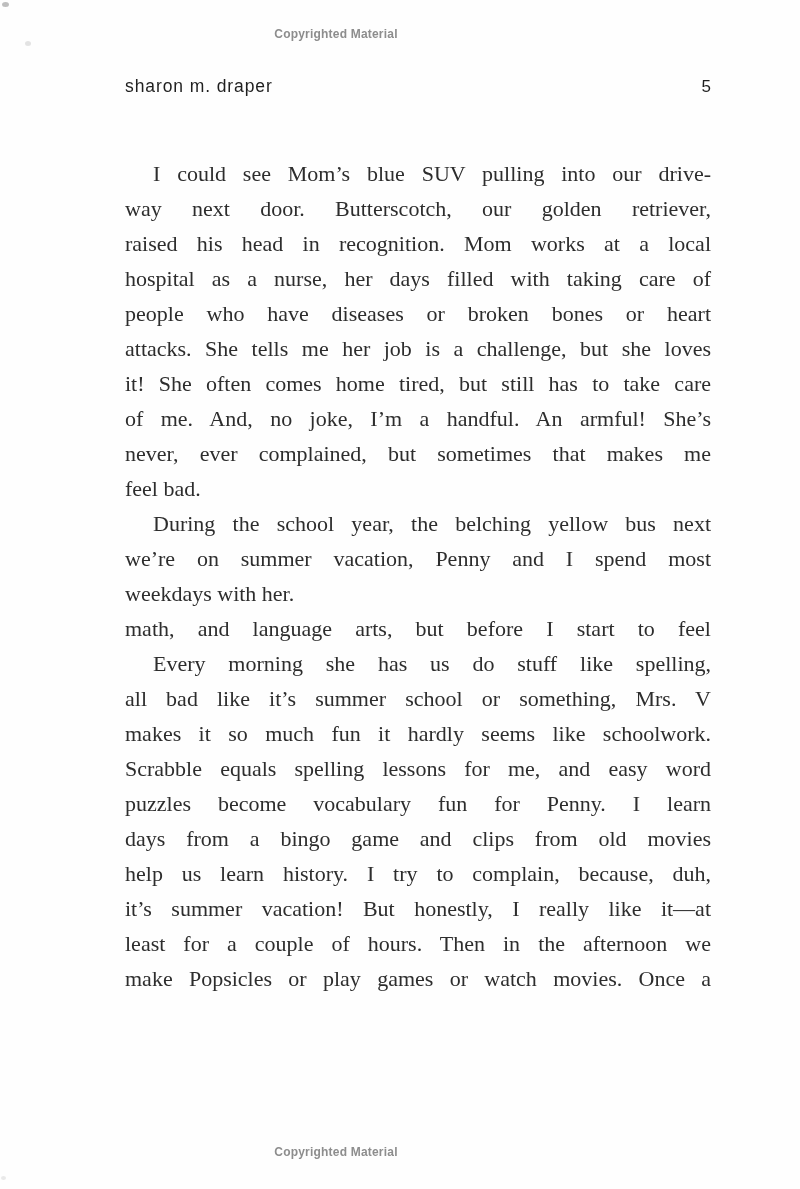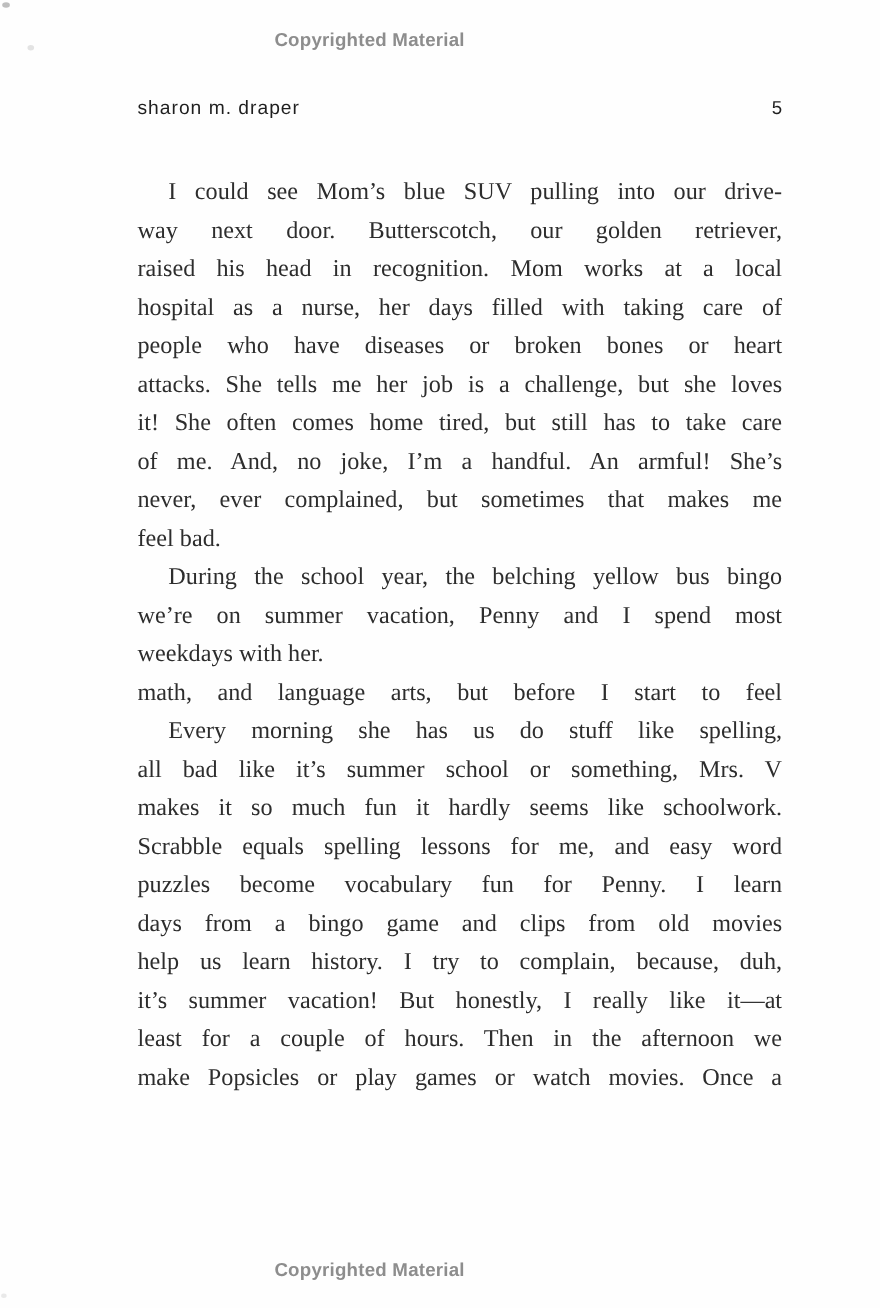--- a/index.html
+++ b/index.html
@@ -11,29 +11,29 @@
     overflow: hidden;
     font-family: "Liberation Serif", "DejaVu Serif", serif;
   }
   .notice {
     position: absolute;
     left: 0;
     width: 672px;
     text-align: center;
     font-family: "Liberation Sans", "DejaVu Sans", sans-serif;
     font-weight: bold;
-    font-size: 17px;
+    font-size: 12px;
     letter-spacing: 0.2px;
     color: #8d8d8d;
   }
   .notice-top { top: 27px; }
   .notice-bottom { top: 1145px; }
   .header-row {
     position: absolute;
-    top: 88px;
+    top: 76px;
     left: 125px;
     width: 586px;
     display: flex;
     justify-content: space-between;
     align-items: flex-end;
   }
   .author {
     font-family: "Liberation Sans", "DejaVu Sans", sans-serif;
     font-size: 17.5px;
     letter-spacing: 0.9px;
@@ -84,21 +84,21 @@
         <div class="line">raised his head in recognition. Mom works at a local</div>
         <div class="line">hospital as a nurse, her days filled with taking care of</div>
         <div class="line">people who have diseases or broken bones or heart</div>
         <div class="line">attacks. She tells me her job is a challenge, but she loves</div>
         <div class="line">it! She often comes home tired, but still has to take care</div>
         <div class="line">of me. And, no joke, I’m a handful. An armful! She’s</div>
         <div class="line">never, ever complained, but sometimes that makes me</div>
         <div class="line flush-left">feel bad.</div>
       </div>
       <div class="paragraph">
-        <div class="line first">During the school year, the belching yellow bus bingo</div>
+        <div class="line first">During the school year, the belching yellow bus next</div>
         <div class="line">we’re on summer vacation, Penny and I spend most</div>
         <div class="line flush-left">weekdays with her.</div>
       </div>
       <div class="paragraph">
         <div class="line">math, and language arts, but before I start to feel</div>
         <div class="line first">Every morning she has us do stuff like spelling,</div>
         <div class="line">all bad like it’s summer school or something, Mrs. V</div>
         <div class="line">makes it so much fun it hardly seems like schoolwork.</div>
         <div class="line">Scrabble equals spelling lessons for me, and easy word</div>
         <div class="line">puzzles become vocabulary fun for Penny. I learn</div>

